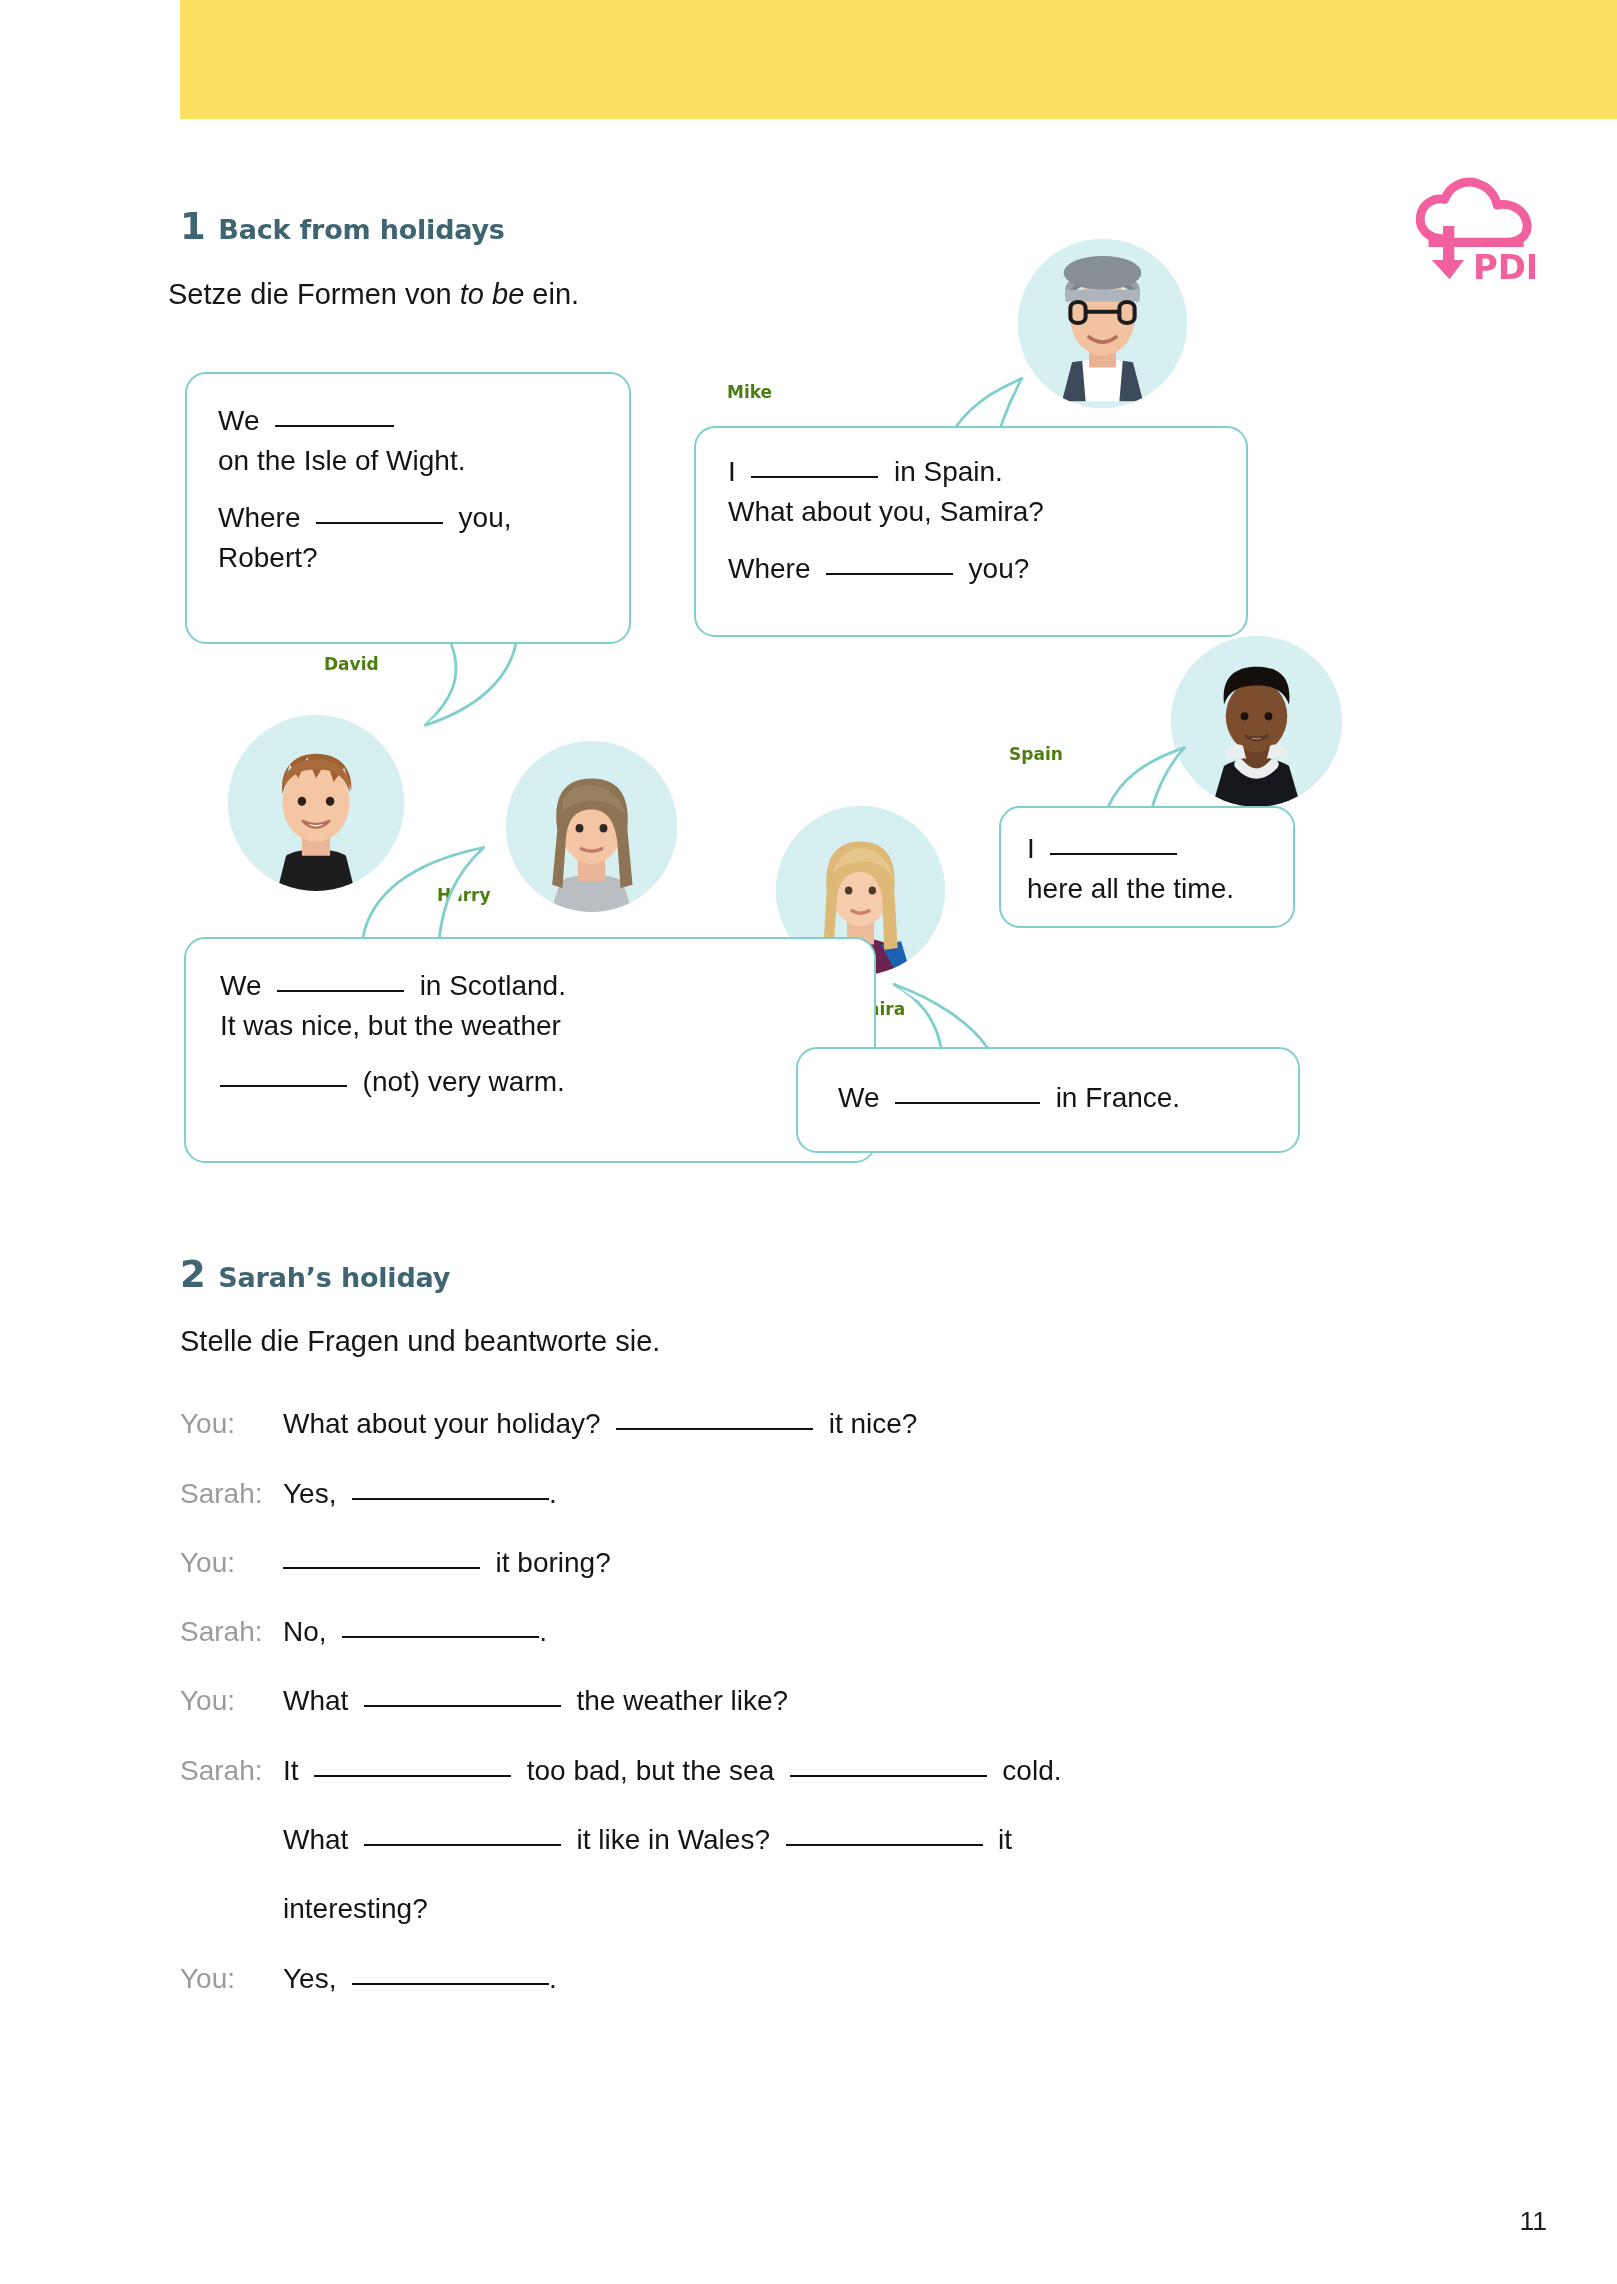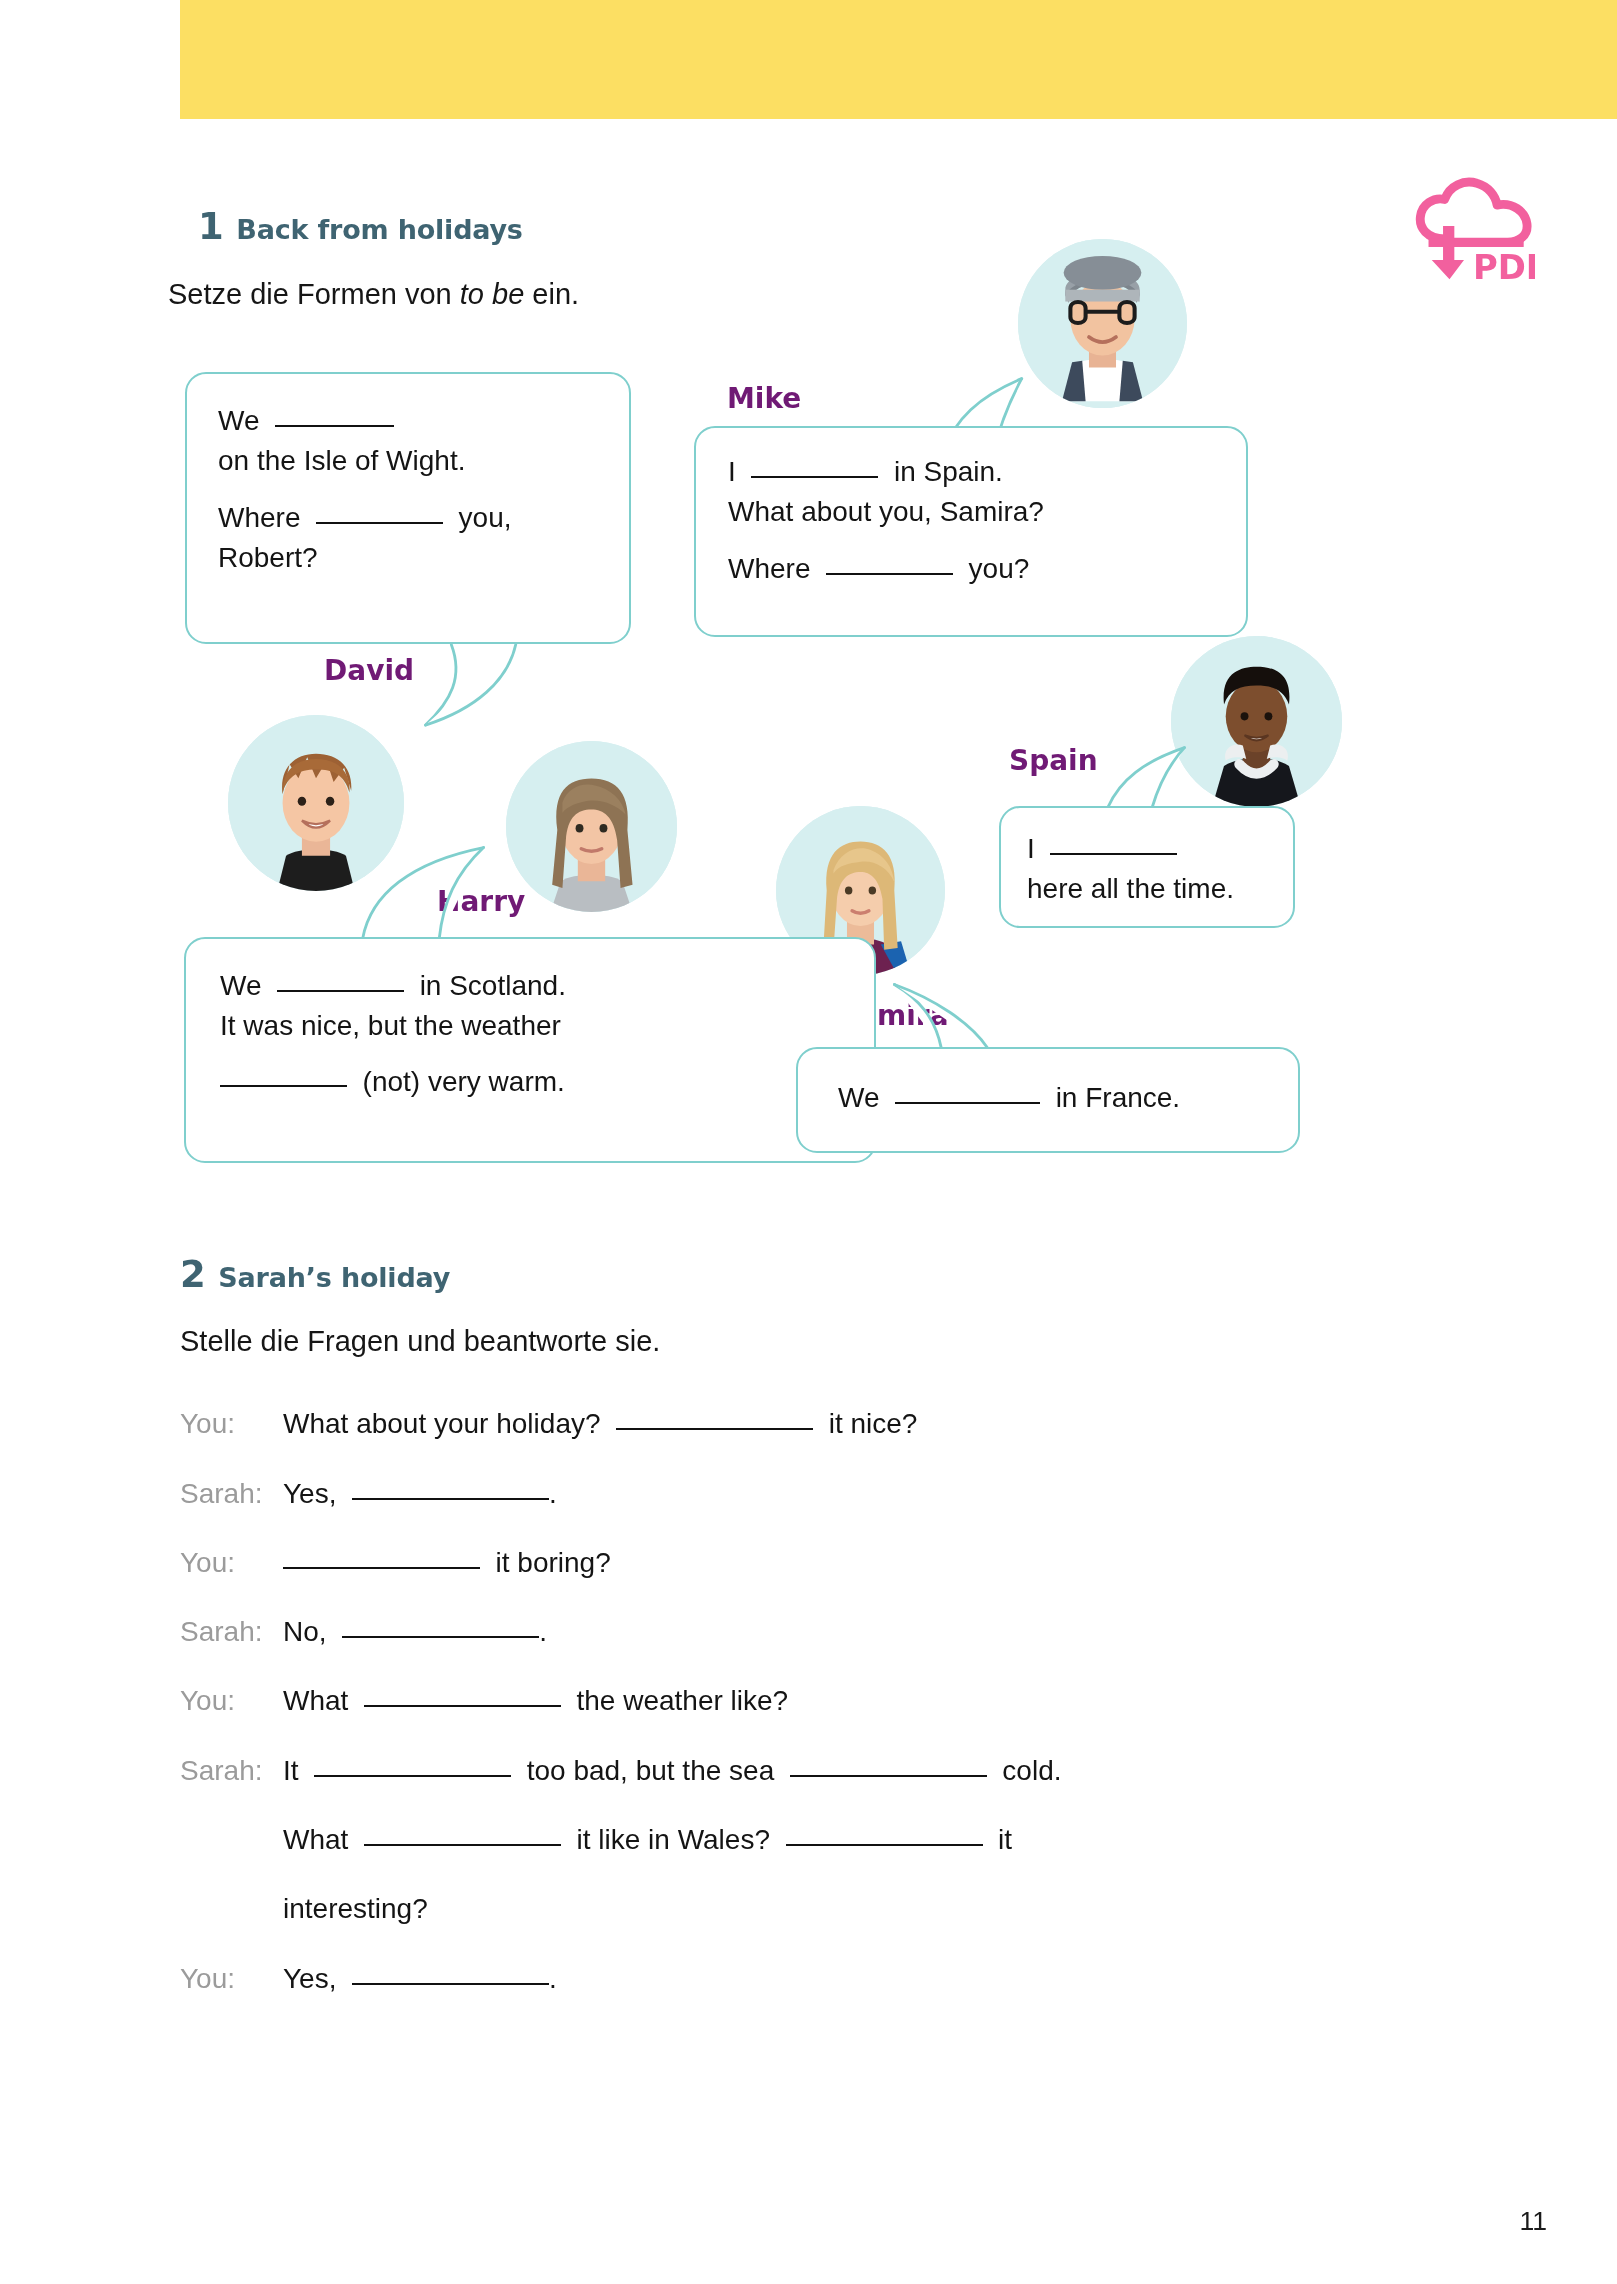--- a/index.html
+++ b/index.html
@@ -69,22 +69,22 @@
     background: #d6eff0;
     overflow: hidden;
   }
   .avatar svg { display: block; width: 100%; height: 100%; }
 
   
   .name {
     position: absolute;
     font-family: "DejaVu Sans", sans-serif;
     font-weight: bold;
-    font-size: 28px;
-    color: #701a75;
+    font-size: 17px;
+    color: #4d7c0f;
     white-space: nowrap;
   }
 
   
   .bubble {
     position: absolute;
     border: 2.8px solid #7fcfcd;
     border-radius: 21px;
     background: #ffffff;
     box-sizing: border-box;
@@ -137,21 +137,21 @@
 
 <div class="pdf-icon">
   <svg viewBox="0 0 150 140" xmlns="http://www.w3.org/2000/svg">
     <path d="M38 78 C16 78 6 64 8 50 C10 35 24 26 38 29 C44 12 62 4 78 9 C92 13 101 24 103 36 C122 32 138 44 140 59 C142 74 130 82 116 82 L38 82 Z" fill="none" stroke="#f2609e" stroke-width="11" stroke-linejoin="round"></path>
     <rect x="18" y="78" width="118" height="10" fill="#f2609e"></rect>
     <path d="M36 62 L36 104 L22 104 L44 128 L62 104 L50 104 L50 62 Z" fill="#f2609e"></path>
     <text x="73" y="128" font-family="DejaVu Sans, sans-serif" font-size="42" font-weight="bold" fill="#f2609e">PDF</text>
   </svg>
 </div>
 
-<div class="ex-head" style="left:180px; top:205px;margin-left:18px;">
+<div class="ex-head" style="left:180px; top:205px;">
   <span class="ex-num">1</span><span class="ex-title">Back from holidays</span>
 </div>
 <div class="ex-sub" style="left:168px; top:278px;">
   <span>Setze die Formen von </span><i>to be</i><span> ein.</span>
 </div>
 
 <div class="avatar" style="left:1018px; top:239px; width:169px; height:169px;">
   <svg viewBox="0 0 100 100" xmlns="http://www.w3.org/2000/svg">
     <rect width="100" height="100" fill="#d6eff0"></rect>
     <path d="M30 96 L34 74 C40 70 60 70 66 74 L70 96 Z" fill="#ffffff"></path>

